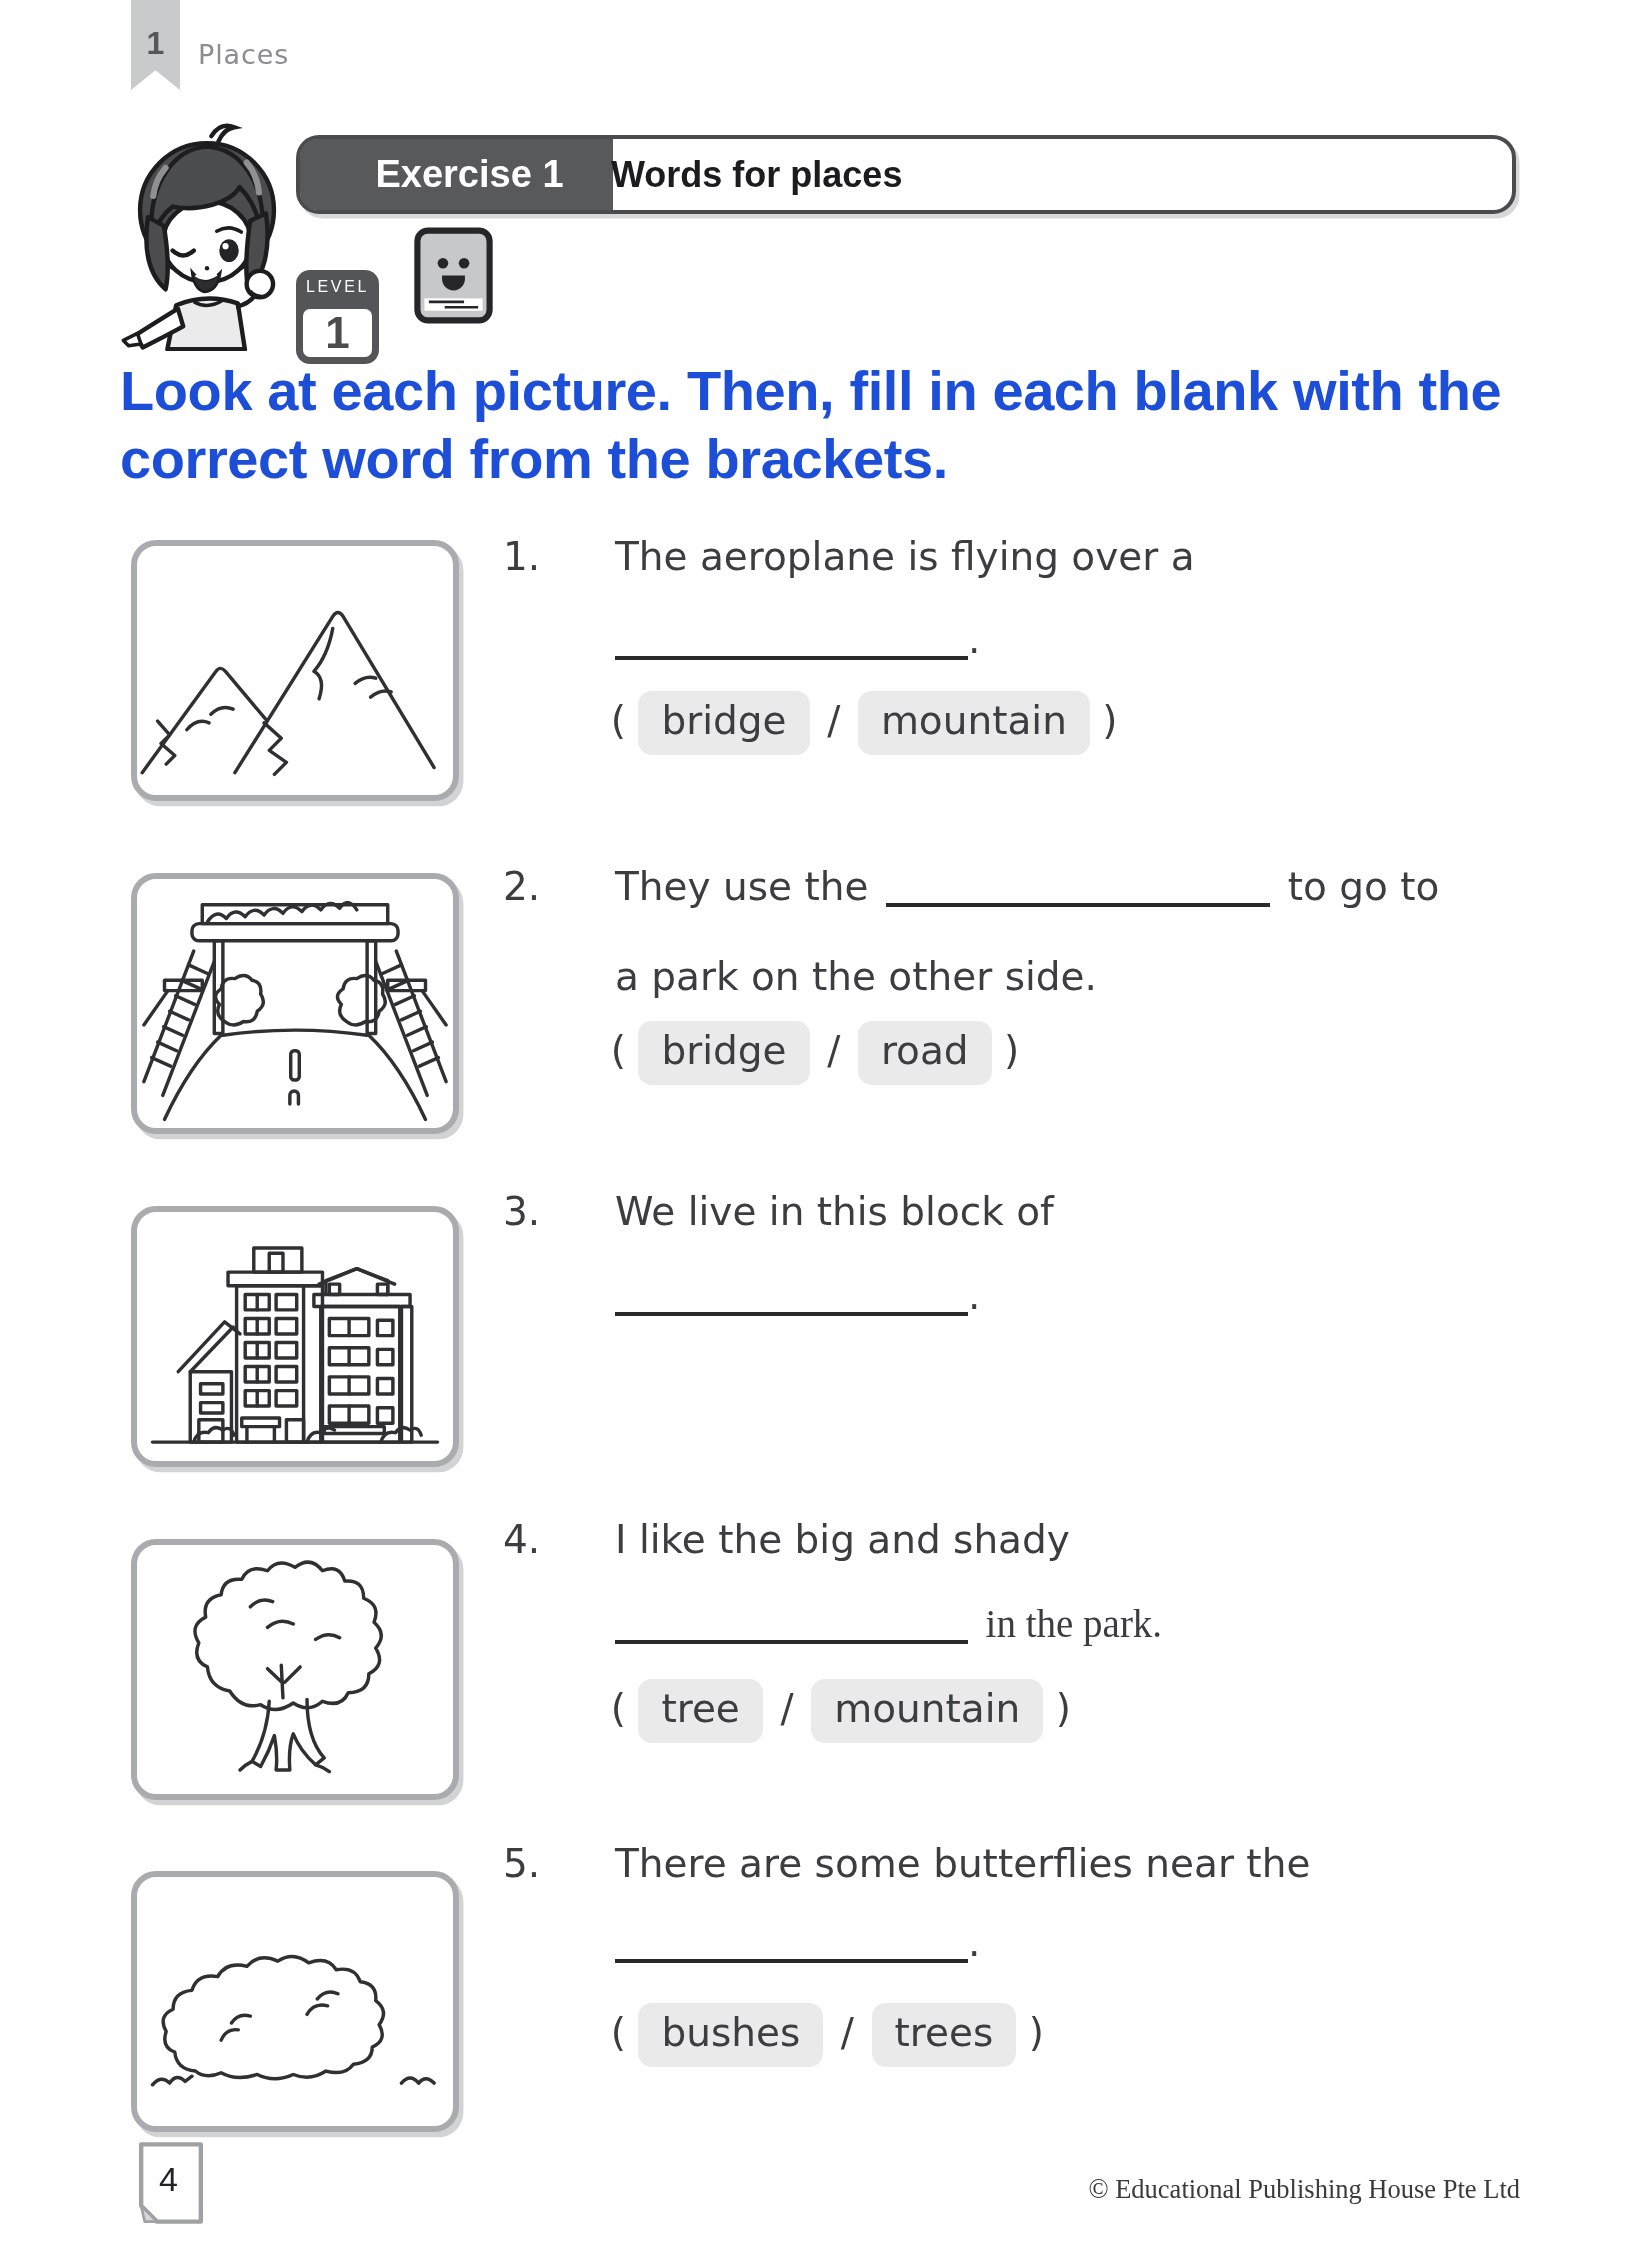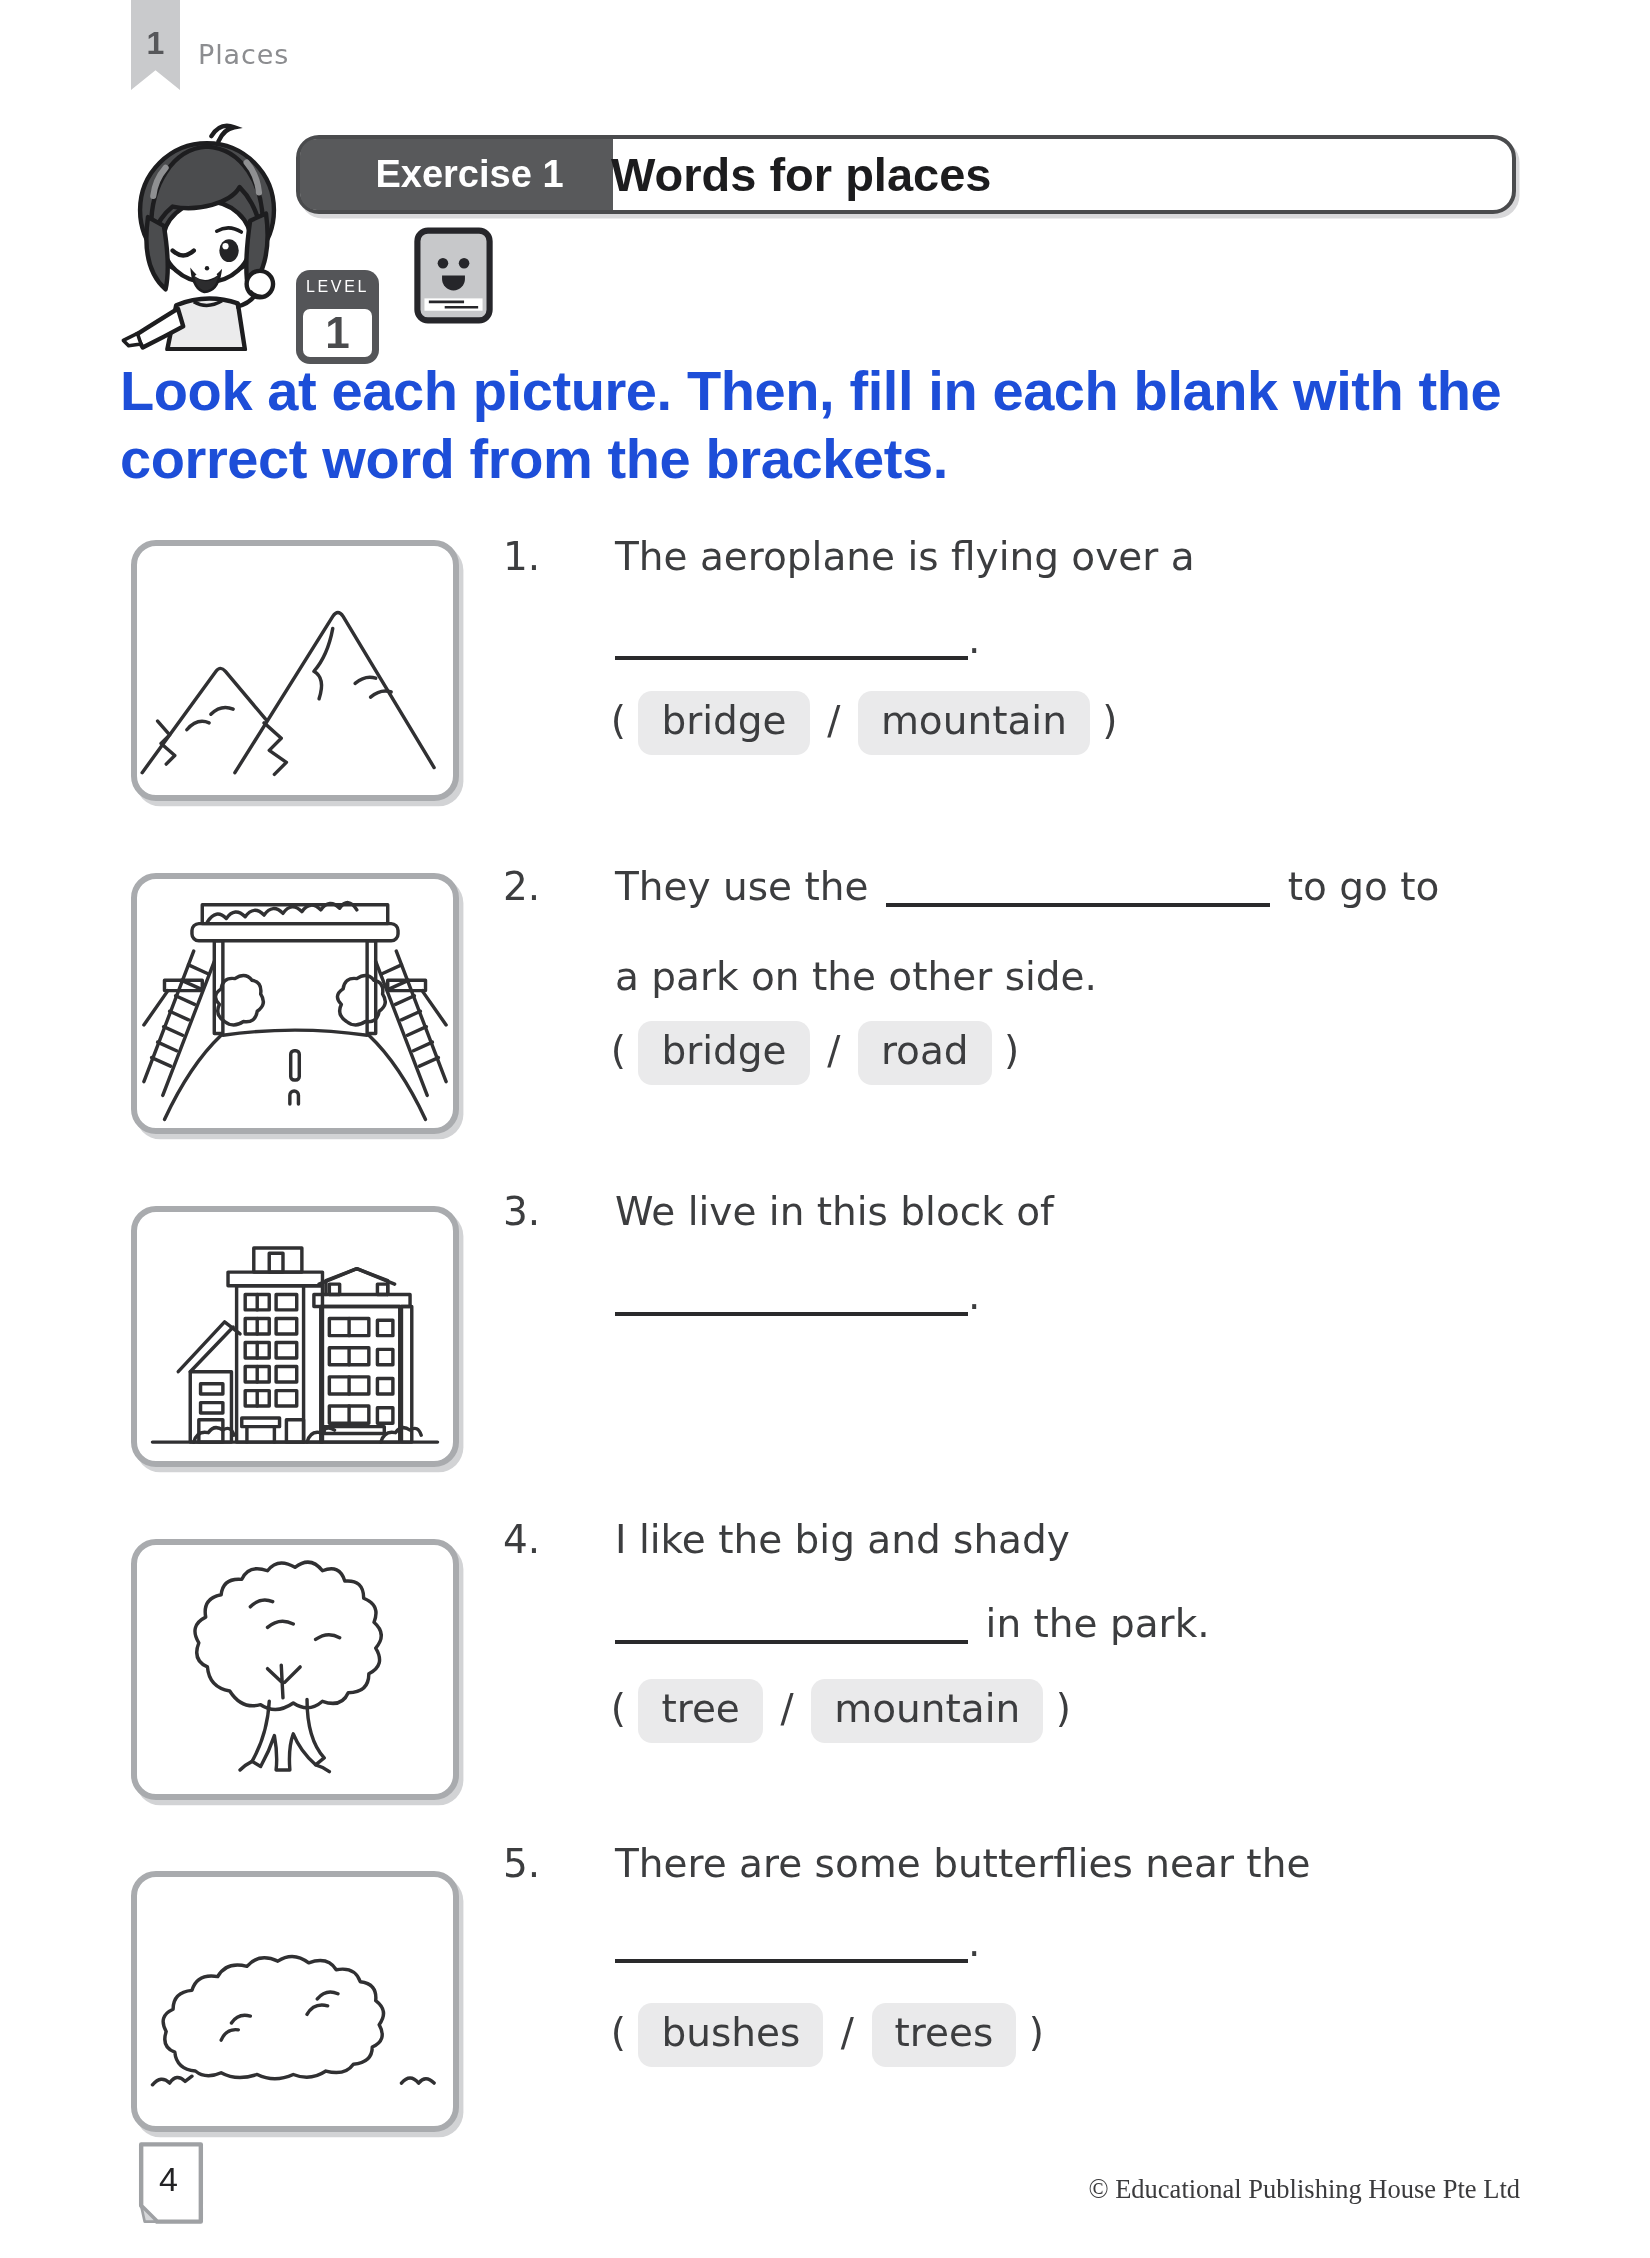--- a/index.html
+++ b/index.html
@@ -14,21 +14,21 @@
               font-family:"Liberation Sans",sans-serif;font-weight:700;font-size:32px;color:#56575a;}
   .chapter-title{position:absolute;left:198px;top:39px;font-size:27px;color:#8c8d90;letter-spacing:0.9px;}
 
   
   .ex-pill{position:absolute;left:296px;top:135px;width:1220px;height:79px;box-sizing:border-box;
            border:4.4px solid #4a4b4d;border-radius:23px;background:#ffffff;box-shadow:3.5px 4.4px 0 #d8d8da;}
   .ex-dark{position:absolute;left:0;top:0;bottom:0;width:287px;background:#58595b;
            border-radius:17px 0 0 17px;display:flex;align-items:center;justify-content:center;padding-left:26px;}
   .ex-dark span{font-family:"Liberation Sans",sans-serif;font-weight:700;font-size:38px;color:#ffffff;}
   .ex-title{position:absolute;left:311px;top:0;bottom:0;display:flex;align-items:center;
-            font-family:"Liberation Sans",sans-serif;font-weight:700;font-size:47px;color:#1c1c1e;}
+            font-family:"Liberation Sans",sans-serif;font-weight:700;font-size:36px;color:#1c1c1e;}
 
   .girl{position:absolute;left:116px;top:122px;width:182px;height:229px;}
 
   .level-badge{position:absolute;left:296px;top:231px;width:83px;height:94px;background:#545558;border-radius:14px;margin-top:39px;}
   .level-label{position:absolute;left:0;right:0;top:8px;text-align:center;color:#ffffff;
                font-family:"Liberation Sans",sans-serif;font-size:16px;letter-spacing:2.6px;}
   .level-window{position:absolute;left:7px;right:7px;top:39px;bottom:7px;background:#ffffff;border-radius:7px;
                 display:flex;align-items:center;justify-content:center;}
   .level-window span{font-family:"Liberation Sans",sans-serif;font-weight:700;font-size:44px;color:#4a4b4d;}
   .book-icon{position:absolute;left:413px;top:226px;width:81px;height:99px;}
@@ -244,21 +244,21 @@
         <path d="M106,170 Q82,166 80,142 Q62,134 70,114 Q58,94 78,84 Q74,62 96,58 Q98,38 120,40 Q128,22 150,30 Q162,14 182,26 Q200,12 214,30 Q234,22 240,42 Q262,40 262,62 Q282,70 274,90 Q290,104 276,120 Q288,140 268,150 Q268,172 244,172 Q236,190 214,182 Q198,196 180,184 Q160,198 142,186 Q120,192 106,170 Z"></path>
         <path d="M130,72 Q142,60 156,66 M150,96 Q164,84 180,92 M206,110 Q220,100 234,108"></path>
         <path d="M152,182 Q150,220 132,252 L142,258 Q152,240 158,222 Q162,244 160,262 L176,262 Q174,236 180,220 Q188,240 206,256 L216,248 Q196,226 196,180"></path>
         <path d="M132,252 Q124,256 118,262 M206,256 Q214,258 222,264"></path>
         <path d="M168,178 L166,140 M167,160 L150,144 M170,160 L188,142"></path>
       </g>
     </svg>
   </div>
   <div class="q-num" style="top:1513px;">4.</div>
   <div class="q-line" style="top:1513px;">I like the big and shady</div>
-  <div class="q-line" style="top:1597px;"><span class="blank"></span><span class="gap-l">in the park.</span></div>
+  <div class="q-line" style="top:1597px;font-family:Liberation Serif, serif;"><span class="blank"></span><span class="gap-l">in the park.</span></div>
   <div class="choices" style="top:1679px;">
     <span class="paren">(</span><span class="chip">tree</span><span class="slash">/</span><span class="chip">mountain</span><span class="paren">)</span>
   </div>
 
   <div class="pic-box" style="top:1871px;">
     <svg viewBox="0 0 364 290">
       <g class="line-art">
         <path d="M66,226 Q44,224 42,204 Q26,198 32,180 Q22,162 40,154 Q40,134 62,132 Q68,112 92,116 Q102,98 126,104 Q140,88 162,98 Q180,86 198,100 Q220,92 230,108 Q252,104 258,122 Q278,124 276,144 Q292,156 280,172 Q290,190 272,198 Q272,216 250,218 Q240,232 218,226 Q200,238 180,230 Q158,240 138,230 Q114,238 96,228 Q78,236 66,226 Z"></path>
         <path d="M96,190 Q102,176 116,178 M108,170 Q116,158 130,162 M196,160 Q204,146 220,150 M208,142 Q218,130 232,136"></path>
         <path d="M16,242 Q26,230 36,240 Q44,228 54,238 L62,232 M306,240 Q316,228 326,240 Q334,230 344,240"></path>

